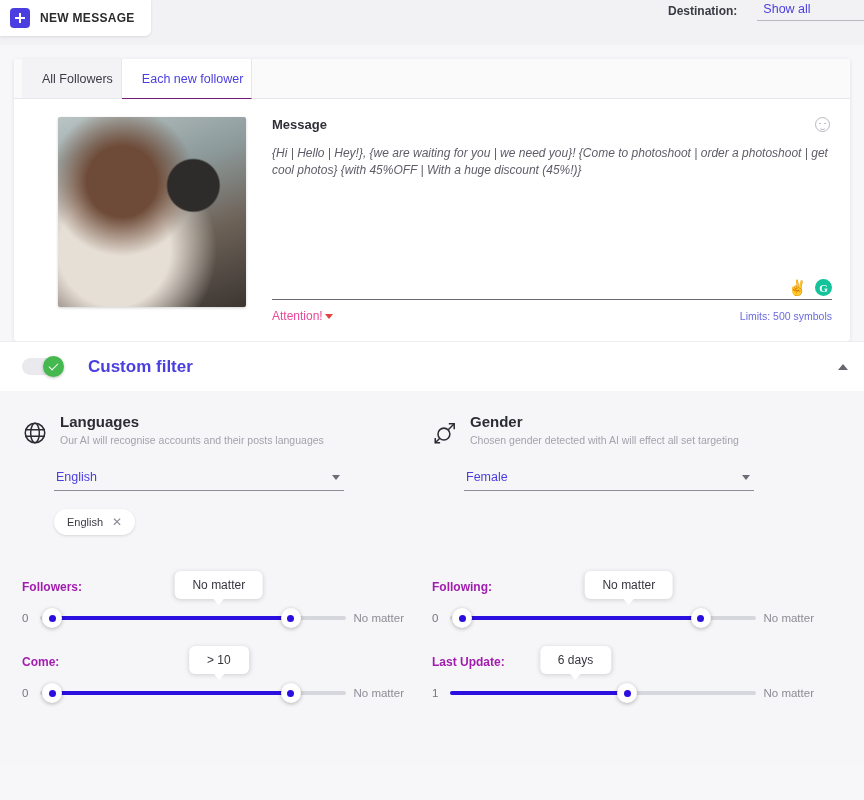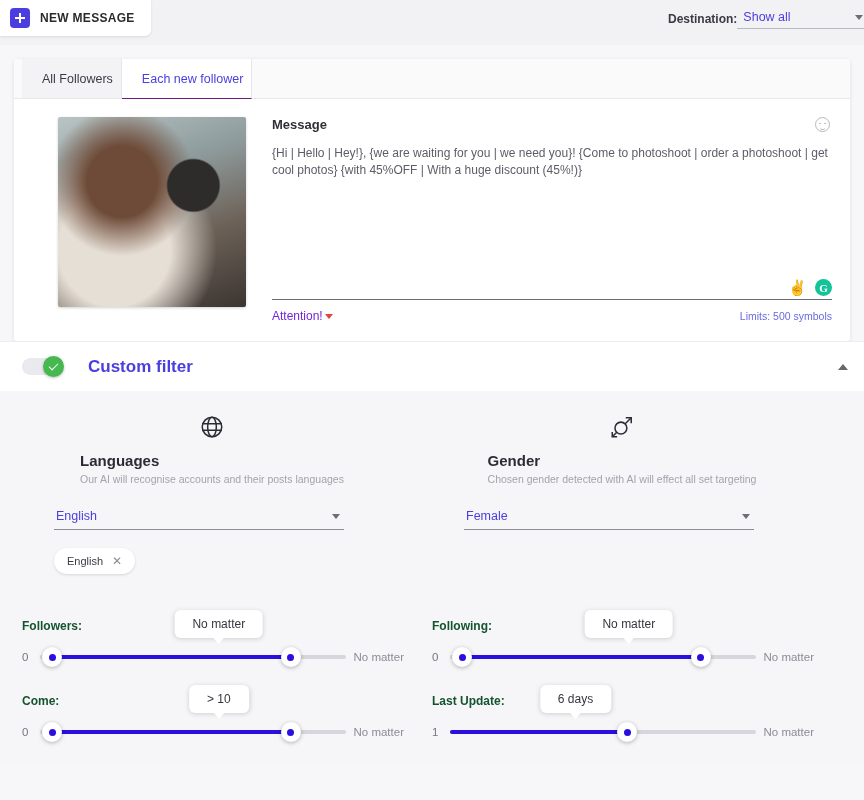--- a/index.html
+++ b/index.html
@@ -44,22 +44,22 @@
   .plus-square:before, .plus-square:after {
     content: ""; position: absolute; background: #fff;
   }
   .plus-square:before { left: 5px; right: 5px; top: 9px; height: 2px; }
   .plus-square:after  { top: 5px; bottom: 5px; left: 9px; width: 2px; }
   .new-msg-label {
     font-size: 12px; font-weight: bold; letter-spacing: .3px; color: #2b2b2b;
   }
 
   .destination-wrap {
-    display: flex; align-items: center; gap: 0;
-    margin-top: 8px; padding-right: 0;
+    display: flex; align-items: center; gap: 20px;
+    padding-right: 0;
   }
   .destination-label { font-size: 12px; font-weight: bold; color: #3a3a44; }
   .destination-select {
     width: 140px;
     border-bottom: 1px solid #b9b9c2;
     display: flex; align-items: center; justify-content: space-between;
     padding: 2px 0 4px 6px;
     cursor: pointer;
     position: relative;
     min-width: 130px;
@@ -133,20 +133,21 @@
     content: ""; position: absolute; left: 3.5px; top: 7.5px;
     width: 5px; height: 3px; border-bottom: 1.4px solid #b7b7bf;
     border-radius: 0 0 5px 5px;
   }
   .msg-text {
     margin-top: 13px;
     font-size: 12px;
     line-height: 17px;
     color: #5d5d68;
     max-width: 560px;
+    font-style: italic;
   }
   .msg-spacer { flex: 1; min-height: 100px; }
   .msg-icons {
     display: flex; align-items: center; justify-content: flex-end;
     gap: 8px; padding-bottom: 3px;
   }
   .emoji-hand { font-size: 15px; line-height: 1; }
   .g-badge {
     width: 17px; height: 17px; border-radius: 50%;
     background: #15c39a; color: #fff;
@@ -155,21 +156,21 @@
     font-family: "Liberation Serif", serif;
     cursor: pointer;
   }
   .msg-underline { height: 1px; background: #6b6b75; width: 100%; }
   .msg-foot {
     display: flex; align-items: center; justify-content: space-between;
     margin-top: 9px;
   }
   .attention {
     display: flex; align-items: center; gap: 2px;
-    color: #6d28d9; font-size: 12px; cursor: pointer;
+    color: #ec4899; font-size: 12px; cursor: pointer;
   }
   .chev-red {
     width: 0; height: 0; border-left: 4.5px solid transparent;
     border-right: 4.5px solid transparent; border-top: 5px solid #e34242;
   }
   .limits { color: #6a6ae0; font-size: 10.5px; }
 
   
   .filter-header {
     display: flex; align-items: center;
@@ -205,21 +206,21 @@
   }
 
   
   .filter-panel {
     background: #f6f6f8;
     padding: 22px 22px 0 22px;
     height: 374px;
   }
   .cols { display: flex; }
   .col { width: 50%; padding-right: 30px; }
-  .col-head { display: flex; align-items: center; gap: 12px; flex-direction: column; }
+  .col-head { display: flex; align-items: flex-end; gap: 12px; }
   .ic { width: 26px; height: 26px; flex: none; margin-top: 1px; }
   .col-title { font-size: 15px; font-weight: bold; color: #2c2c35; }
   .col-sub { font-size: 10.5px; color: #a3a3ad; margin-top: 4px; }
   .select-row { margin: 22px 0 0 32px; }
   .sel {
     border-bottom: 1px solid #8d8d97;
     display: flex; align-items: center; justify-content: space-between;
     padding: 2px 4px 6px 2px;
     cursor: pointer;
     width: 290px;
@@ -231,21 +232,21 @@
     background: #fff; border-radius: 13px;
     padding: 6px 13px; font-size: 11px; color: #3a3a44;
     box-shadow: 0 1px 3px rgba(0,0,0,.13);
     cursor: pointer;
   }
   .chip .x { color: #8b8b95; font-size: 12px; }
 
   
   .slider-grid { display: flex; flex-wrap: wrap; margin-top: 44px; }
   .slider-block { width: 50%; padding-right: 28px; margin-bottom: 30px; position: relative; }
-  .sl-label { font-size: 12px; font-weight: bold; color: #14532d; }
+  .sl-label { font-size: 12px; font-weight: bold; color: #a21caf; }
   .sl-track-row { display: flex; align-items: center; margin-top: 18px; gap: 8px; }
   .sl-min { font-size: 11.5px; color: #75757f; width: 10px; flex: none; }
   .sl-max { font-size: 11.5px; color: #8c8c96; flex: none; white-space: nowrap; }
   .sl-track {
     position: relative; flex: 1; height: 4px;
     background: #d6d6dd; border-radius: 2px;
   }
   .sl-fill {
     position: absolute; top: 0; height: 4px;
     background: #2a0fe0; border-radius: 2px;

